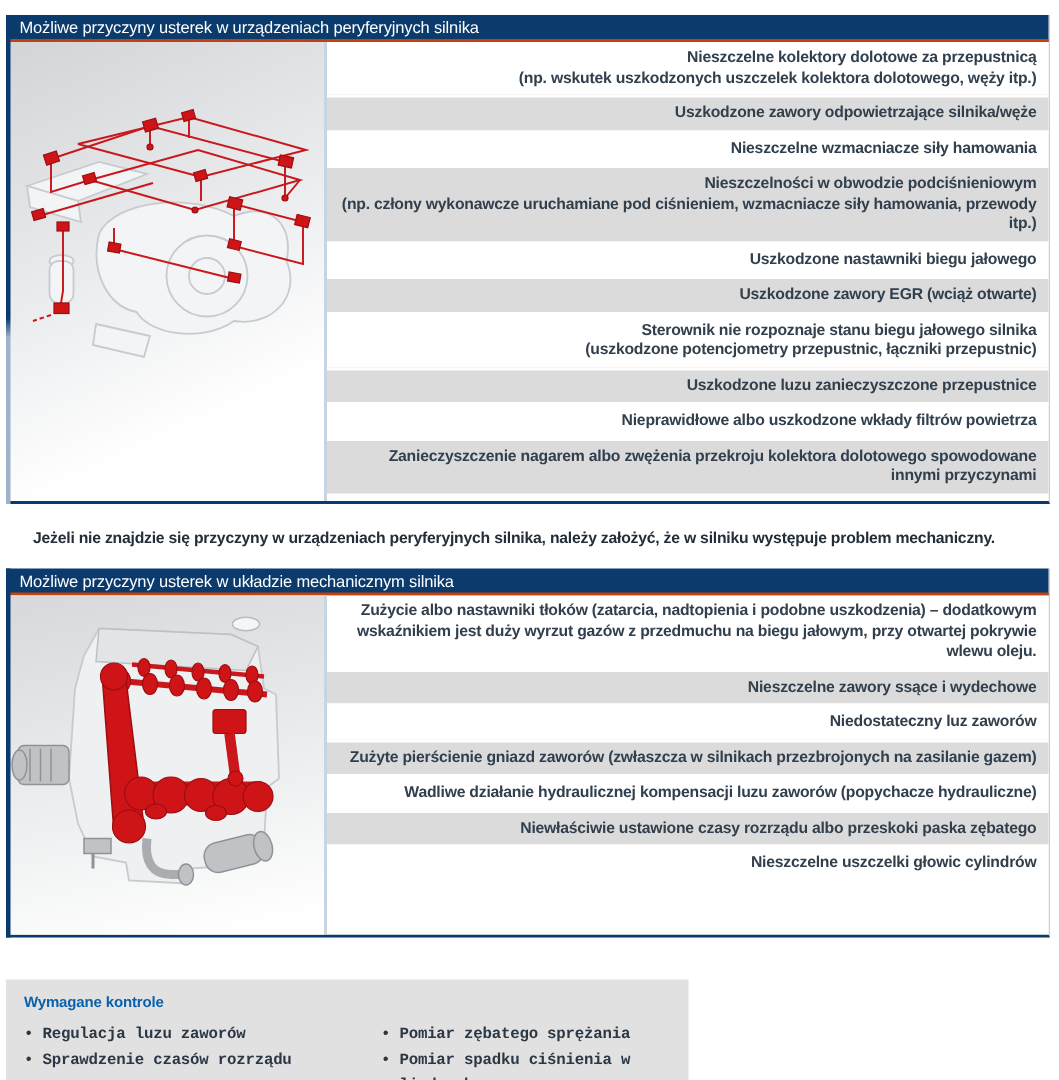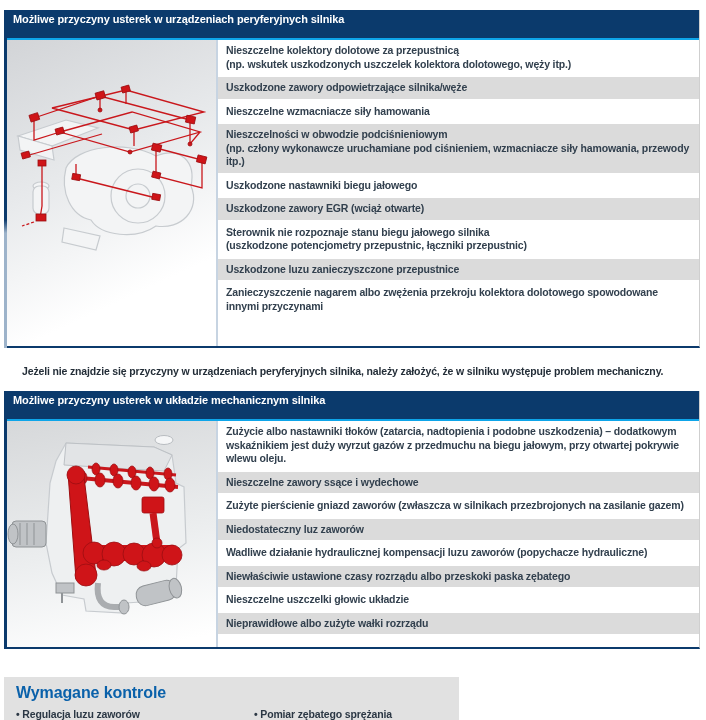--- a/index.html
+++ b/index.html
@@ -4,42 +4,42 @@
 <style>
   html,body{margin:0;padding:0;background:#fff;}
   body{width:706px;height:720px;overflow:hidden;font-family:"Liberation Sans",sans-serif;}
   .page{width:706px;height:720px;padding:10px 4px 0 4px;box-sizing:border-box;}
 
   
   .fault-table{position:relative;width:695px;margin:0;border-bottom:2px solid #0b3a6c;border-right:1px solid #cfcfcf;}
   .fault-table::before{content:"";position:absolute;left:0;top:0;bottom:-2px;width:3px;z-index:3;}
   .fault-table.t1::before{background:linear-gradient(to bottom,#0b3a6c 0%,#0b3a6c 62%,#9db3ca 66%,#9db3ca 100%);}
   .fault-table.t2::before{background:#0b3a6c;}
-  .table-header{background:#0b3a6c;color:#ffffff;font-size:11px;font-weight:bold;
-    padding:3px 8px 12px 9px;line-height:13px;border-bottom:2px solid #0ea5e9;letter-spacing:-0.1px;}
+  .table-header{background:#0b3a6c;color:#ffffff;font-size:11px;font-weight:normal;
+    padding:3px 8px 0 9px;line-height:13px;border-bottom:2px solid #c2410c;letter-spacing:-0.1px;}
   .table-body{display:flex;align-items:stretch;background:#fff;}
   .illustration-cell{width:212px;flex:0 0 212px;border-right:2px solid #c7d4e2;
     background:linear-gradient(155deg,#d2d4d7 0%,#e8eaec 42%,#ffffff 78%);overflow:hidden;}
   .illustration-cell svg{display:block;}
   .rows{flex:1 1 auto;min-width:0;}
   .row{padding:4px 8px;font-size:10.5px;line-height:13.5px;font-weight:bold;color:#32404e;
-    letter-spacing:-0.15px;white-space:pre-line;border-top:2px solid #ffffff;}
+    letter-spacing:-0.15px;white-space:pre-line;border-top:2px solid #ffffff;text-align:right;}
   .row:first-child{border-top:none;}
   .row:nth-child(even){background:#dbdbdb;}
 
   
   .note{margin:16px 0 13px 18px;font-size:10.5px;line-height:14px;font-weight:bold;color:#242e38;letter-spacing:-0.15px;}
 
   
   .controls-box{margin-top:28px;width:455px;box-sizing:border-box;background:#e1e1e1;padding:8px 12px 9px 12px;}
-  .controls-title{margin:0 0 5px 0;font-size:16px;line-height:16px;font-weight:bold;color:#0a61aa;letter-spacing:-0.1px;}
+  .controls-title{margin:0 0 5px 0;font-size:10px;line-height:16px;font-weight:bold;color:#0a61aa;letter-spacing:-0.1px;}
   .controls-cols{display:flex;}
   .controls-list{list-style:none;margin:0;padding:0;}
   .controls-list.left{width:238px;flex:0 0 238px;}
-  .controls-item{font-size:10.5px;line-height:17px;font-weight:bold;color:#2b3744;letter-spacing:-0.15px;}
+  .controls-item{font-size:10.5px;line-height:17px;font-weight:bold;color:#2b3744;letter-spacing:-0.15px;font-family:Liberation Mono, monospace;}
   .controls-item::before{content:"\2022\00a0";color:#2b3744;}
 
   
   .ln-red{stroke:#c9171c;fill:none;stroke-width:1.3;}
   .bk-red{fill:#cf1418;stroke:#9c0e11;stroke-width:0.8;}
   .ln-gray{stroke:#c7cbcf;fill:none;stroke-width:1.2;}
   .fl-gray{fill:#f3f4f5;stroke:#c7cbcf;stroke-width:1.2;}
   .part-gray{fill:#c0c3c6;stroke:#8f9396;stroke-width:1;}
 </style>
 </head>
@@ -107,20 +107,21 @@
 (np. wskutek uszkodzonych uszczelek kolektora dolotowego, węży itp.)</div>
         <div class="row">Uszkodzone zawory odpowietrzające silnika/węże</div>
         <div class="row">Nieszczelne wzmacniacze siły hamowania</div>
         <div class="row">Nieszczelności w obwodzie podciśnieniowym
 (np. człony wykonawcze uruchamiane pod ciśnieniem, wzmacniacze siły hamowania, przewody itp.)</div>
         <div class="row">Uszkodzone nastawniki biegu jałowego</div>
         <div class="row">Uszkodzone zawory EGR (wciąż otwarte)</div>
         <div class="row">Sterownik nie rozpoznaje stanu biegu jałowego silnika
 (uszkodzone potencjometry przepustnic, łączniki przepustnic)</div>
         <div class="row">Uszkodzone luzu zanieczyszczone przepustnice</div>
+        <div class="row">Nieprawidłowe albo uszkodzone wkłady filtrów powietrza</div>
         <div class="row">Zanieczyszczenie nagarem albo zwężenia przekroju kolektora dolotowego spowodowane innymi przyczynami</div>
       </div>
     </div>
   </section>
 
   <p class="note">Jeżeli nie znajdzie się przyczyny w urządzeniach peryferyjnych silnika, należy założyć, że w silniku występuje problem mechaniczny.</p>
 
   <section class="fault-table t2">
     <div class="table-header">Możliwe przyczyny usterek w układzie mechanicznym silnika</div>
     <div class="table-body">
@@ -175,26 +176,25 @@
           </g>
           <path d="M94,162 C92,178 98,186 110,186 L118,186" stroke="#aaadb0" stroke-width="6" fill="none"></path>
           <ellipse class="part-gray" cx="120" cy="186" rx="5" ry="7"></ellipse>
           <rect class="part-gray" x="52" y="162" width="18" height="10"></rect>
           <line x1="58" y1="172" x2="58" y2="182" stroke="#8f9396" stroke-width="2"></line>
         </svg>
       </div>
       <div class="rows">
         <div class="row">Zużycie albo nastawniki tłoków (zatarcia, nadtopienia i podobne uszkodzenia) – dodatkowym wskaźnikiem jest duży wyrzut gazów z przedmuchu na biegu jałowym, przy otwartej pokrywie wlewu oleju.</div>
         <div class="row">Nieszczelne zawory ssące i wydechowe</div>
+        <div class="row">Niedostateczny luz zaworów</div>
         <div class="row">Zużyte pierścienie gniazd zaworów (zwłaszcza w silnikach przezbrojonych na zasilanie gazem)</div>
-        <div class="row">Niedostateczny luz zaworów</div>
         <div class="row">Wadliwe działanie hydraulicznej kompensacji luzu zaworów (popychacze hydrauliczne)</div>
         <div class="row">Niewłaściwie ustawione czasy rozrządu albo przeskoki paska zębatego</div>
-        <div class="row">Nieszczelne uszczelki głowic układzie</div>
-        <div class="row">Nieprawidłowe albo zużyte wałki rozrządu</div>
+        <div class="row">Nieszczelne uszczelki głowic cylindrów</div>
       </div>
     </div>
   </section>
 
   <section class="controls-box">
     <h3 class="controls-title">Wymagane kontrole</h3>
     <div class="controls-cols">
       <ul class="controls-list left">
         <li class="controls-item">Regulacja luzu zaworów</li>
         <li class="controls-item">Sprawdzenie czasów rozrządu</li>

